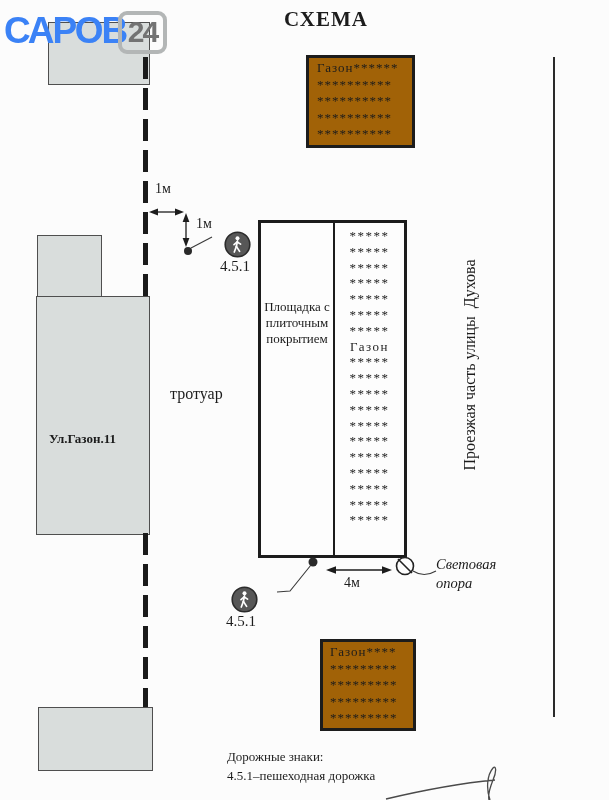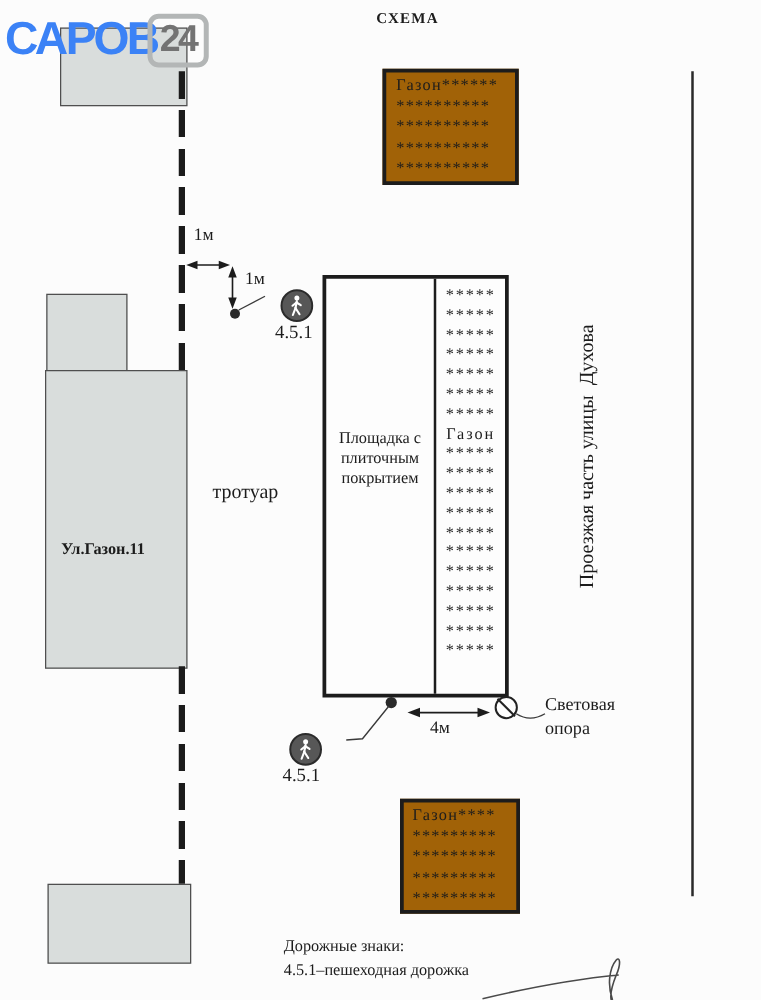--- a/index.html
+++ b/index.html
@@ -18,21 +18,21 @@
     font-weight:900;font-size:37px;letter-spacing:-2px;color:#3b82f6;z-index:6;
   }
   .wm-badge{
     left:118px;top:11px;width:41px;height:35px;z-index:6;
     border:4px solid #b3b6b6;border-radius:9px;
     font-family:"Liberation Sans",sans-serif;font-weight:900;font-size:30px;
     color:#737373;text-align:center;line-height:34px;letter-spacing:-2px;
   }
 
   .title{left:280px;top:7px;width:92px;text-align:center;
-    font-weight:bold;font-size:12px;letter-spacing:1px;}
+    font-weight:bold;font-size:21px;letter-spacing:1px;}
 
   
   .bld{background:#d9dddc;border:1.5px solid #4f4f4f;z-index:2;}
   .bld-top{left:48px;top:22px;width:100px;height:61px;}
   .bld-mid{left:37px;top:235px;width:63px;height:61px;}
   .bld-big{left:36px;top:296px;width:112px;height:237px;}
   .bld-bot{left:38px;top:707px;width:113px;height:62px;}
   .bld-label{left:12px;top:134px;width:86px;position:absolute;
     font-weight:bold;font-size:13px;}
 
@@ -49,41 +49,41 @@
   
   .gbox{border:3px solid #1c1c1c;background:#a16207;font-size:13px;z-index:2;}
   .gbox-top{left:306px;top:55px;width:95px;height:85px;
     padding:2px 0 0 8px;line-height:16.5px;letter-spacing:1px;}
   .gbox-bot{left:320px;top:628px;width:83px;height:84px;
     padding:2px 0 0 7px;line-height:16.5px;letter-spacing:1px;margin-top:11px;}
 
   
   .platform{left:258px;top:220px;width:143px;height:332px;
     border:3px solid #1c1c1c;background:#fdfdfd;display:flex;z-index:2;}
-  .plat-left{width:86px;text-align:center;padding-top:119px;
+  .plat-left{width:72px;text-align:center;padding-top:76px;
     font-size:13px;line-height:16px;}
   .plat-divider{width:2px;background:#1c1c1c;}
   .plat-right{flex:1;text-align:center;padding-top:5px;
     font-size:13px;line-height:15.8px;letter-spacing:1.5px;}
 
   
   .sign{z-index:4;}
   .sign-top{left:224px;top:231px;}
   .sign-bot{left:231px;top:586px;}
   .sign-label{font-size:15px;z-index:4;}
   .sign-label-top{left:220px;top:258px;}
   .sign-label-bot{left:226px;top:613px;}
 
   
   .dim-label{font-size:14px;z-index:4;}
   .dim-1m-x{left:155px;top:181px;}
   .dim-1m-y{left:196px;top:216px;}
   .dim-4m{left:344px;top:575px;}
 
-  .lightpole-label{left:436px;top:555px;font-size:14.5px;line-height:19px;z-index:4;}
+  .lightpole-label{left:436px;top:555px;font-size:14.5px;line-height:19px;z-index:4;font-style:italic;}
 
   
   .road-line{left:553px;top:57px;width:2px;height:660px;background:#2a2a2a;z-index:2;}
   .road-label{left:350px;top:356px;width:240px;text-align:center;font-size:16px;
     transform:rotate(-90deg);transform-origin:center;z-index:2;}
 
   .legend{left:227px;top:747px;font-size:13px;line-height:19px;z-index:2;}
 
   svg.overlay{position:absolute;left:0;top:0;z-index:3;pointer-events:none;}
 </style>

